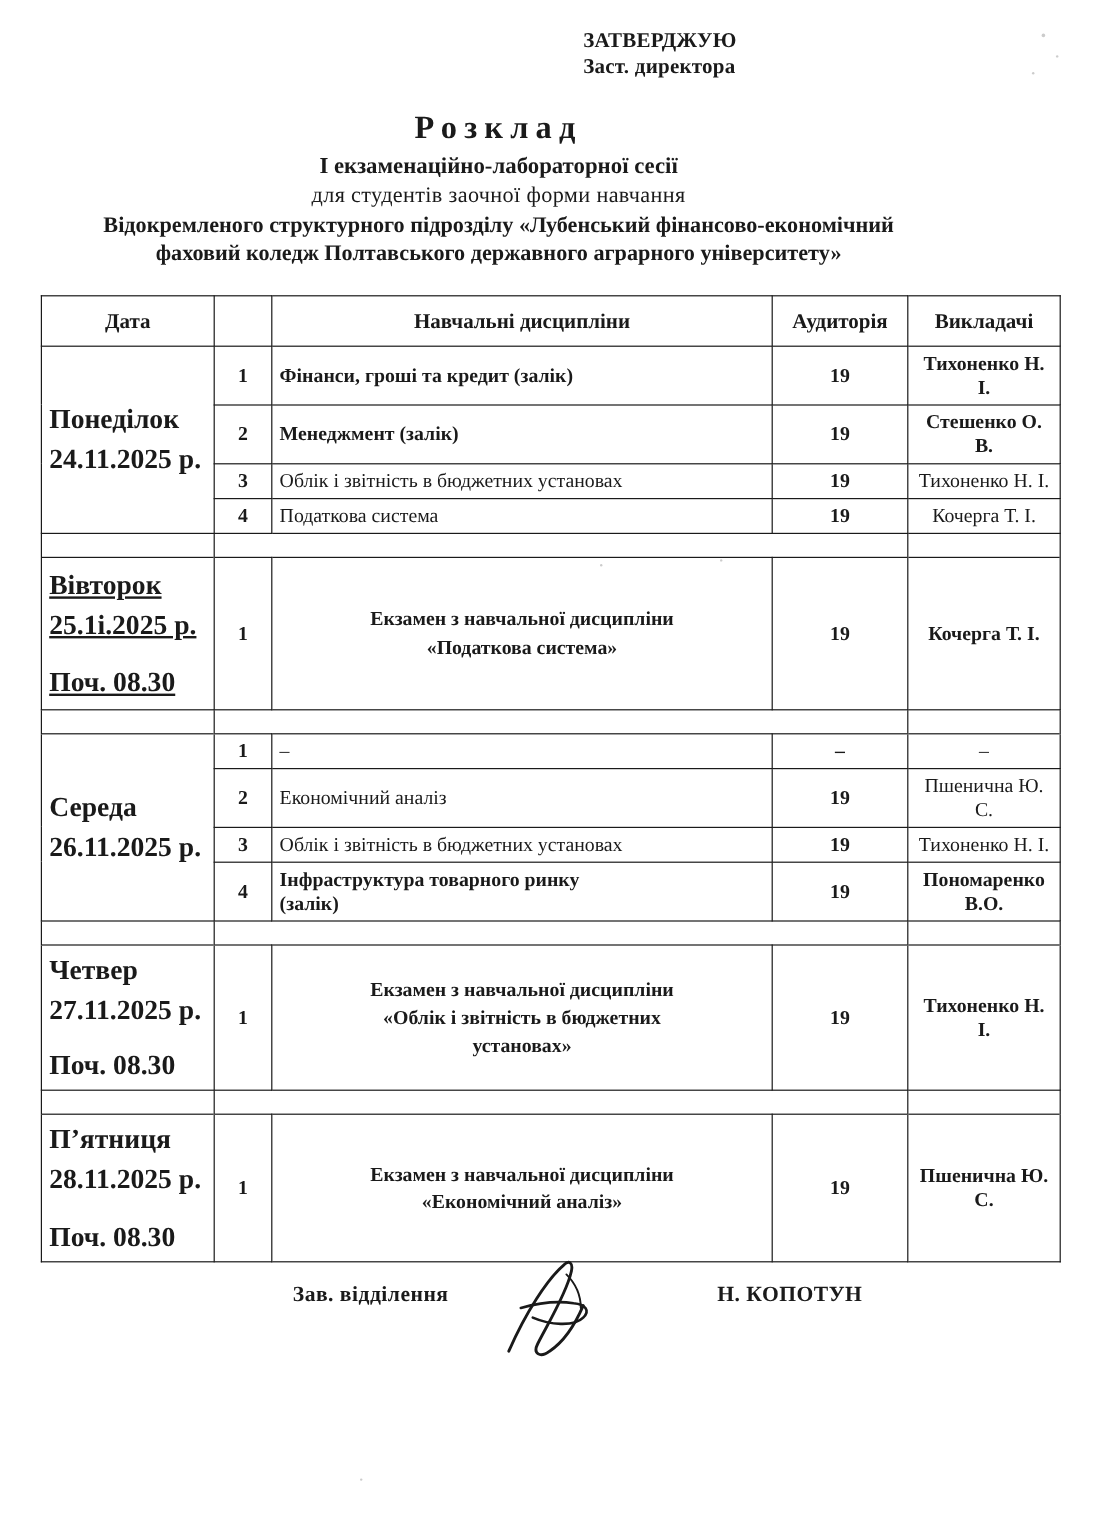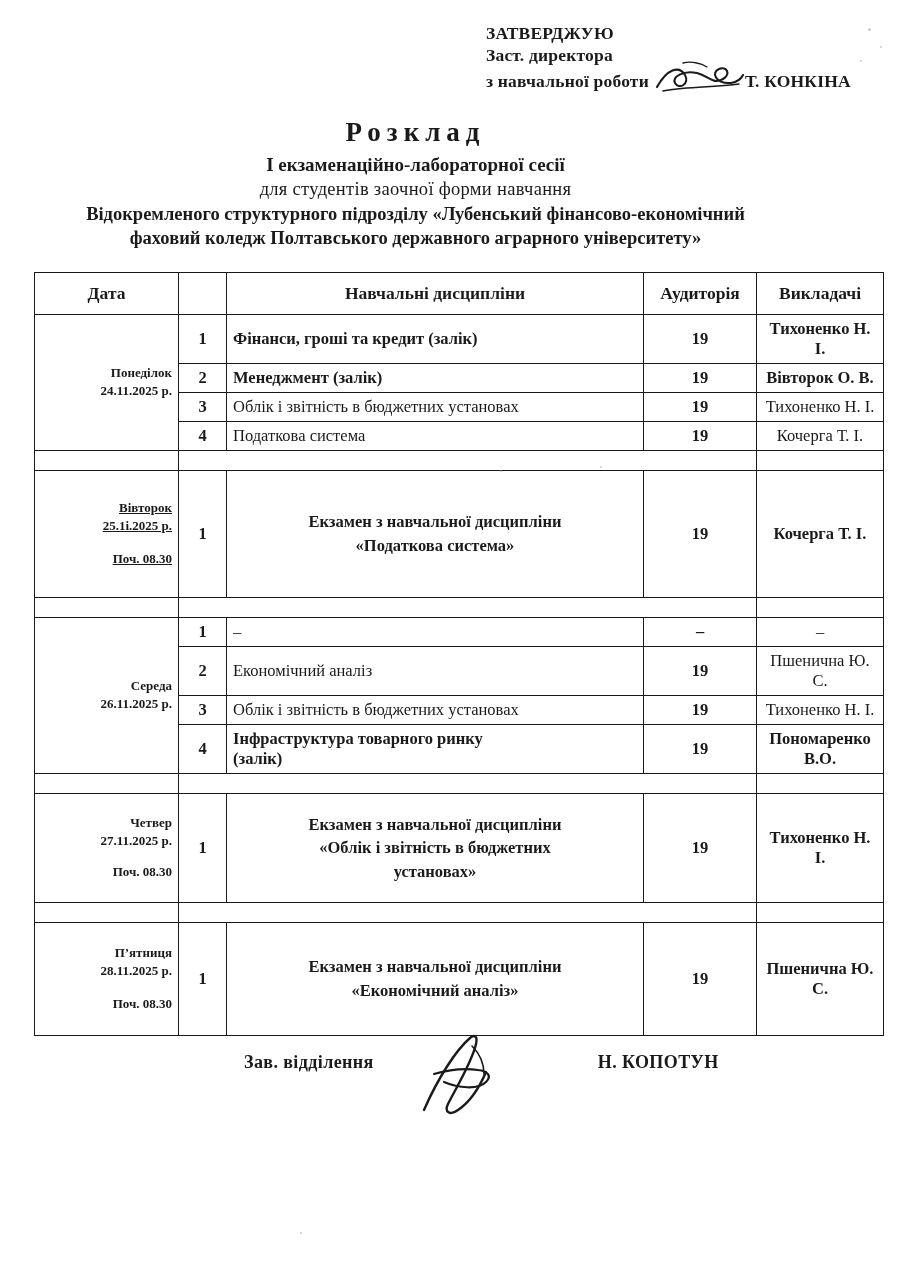--- a/index.html
+++ b/index.html
@@ -104,23 +104,23 @@
     text-align: center;
     padding: 10px 4px;
   }
   col.c-date  { width: 144px; }
   col.c-num   { width: 48px; }
   col.c-disc  { width: 417px; }
   col.c-aud   { width: 113px; }
   col.c-teach { width: 127px; }
 
   td.date {
-    text-align: right;
-    font-weight: bold;
-    font-size: 13px;
+    text-align: left;
+    font-weight: bold;
+    font-size: 23px;
     line-height: 1.45;
   }
   td.num {
     text-align: center;
     font-weight: bold;
     font-size: 16.5px;
   }
   td.disc { font-size: 16.5px; padding-left: 10px; }
   td.disc.bold { font-weight: bold; }
   td.disc.center { text-align: center; font-weight: bold; line-height: 1.42; }
@@ -179,31 +179,20 @@
   }
 </style>
 </head>
 <body>
 
 <div class="page">
 
   <div class="approval">
     <div class="line">ЗАТВЕРДЖУЮ</div>
     <div class="line">Заст. директора</div>
-    <div class="line with-sign">
-      <span>з навчальної  роботи</span>
-      <span class="sig-inline">
-        <svg width="92" height="42" viewBox="0 0 92 42" fill="none" xmlns="http://www.w3.org/2000/svg">
-          <path d="M4 30 C14 12, 26 8, 32 18 C37 27, 26 33, 22 26 C19 20, 30 13, 44 16 C56 19, 60 28, 70 22 C78 17, 74 9, 66 12 C58 15, 62 27, 78 26 C84 25, 88 22, 90 18" stroke="#1a1a1a" stroke-width="2.1" stroke-linecap="round"></path>
-          <path d="M10 34 C28 30, 52 31, 86 27" stroke="#1a1a1a" stroke-width="1.5" stroke-linecap="round"></path>
-          <path d="M30 6 C38 4, 48 6, 54 10" stroke="#1a1a1a" stroke-width="1.3" stroke-linecap="round"></path>
-        </svg>
-      </span>
-      <span>Т. КОНКІНА</span>
-    </div>
   </div>
 
   <div class="title-block">
     <div class="doc-title">Розклад</div>
     <div class="subtitle-1">І екзаменаційно-лабораторної сесії</div>
     <div class="subtitle-2">для  студентів  заочної  форми навчання</div>
     <div class="subtitle-3">Відокремленого структурного підрозділу «Лубенський фінансово-економічний</div>
     <div class="subtitle-3">фаховий коледж Полтавського державного аграрного університету»</div>
   </div>
 
@@ -233,21 +222,21 @@
         </td>
         <td class="num">1</td>
         <td class="disc bold">Фінанси, гроші та кредит (залік)</td>
         <td class="aud">19</td>
         <td class="teach bold">Тихоненко Н. І.</td>
       </tr>
       <tr>
         <td class="num">2</td>
         <td class="disc bold">Менеджмент (залік)</td>
         <td class="aud">19</td>
-        <td class="teach bold">Вівторок О. В.</td>
+        <td class="teach bold">Стешенко О. В.</td>
       </tr>
       <tr>
         <td class="num">3</td>
         <td class="disc">Облік і звітність в бюджетних установах</td>
         <td class="aud">19</td>
         <td class="teach">Тихоненко Н. І.</td>
       </tr>
       <tr>
         <td class="num">4</td>
         <td class="disc">Податкова система</td>

